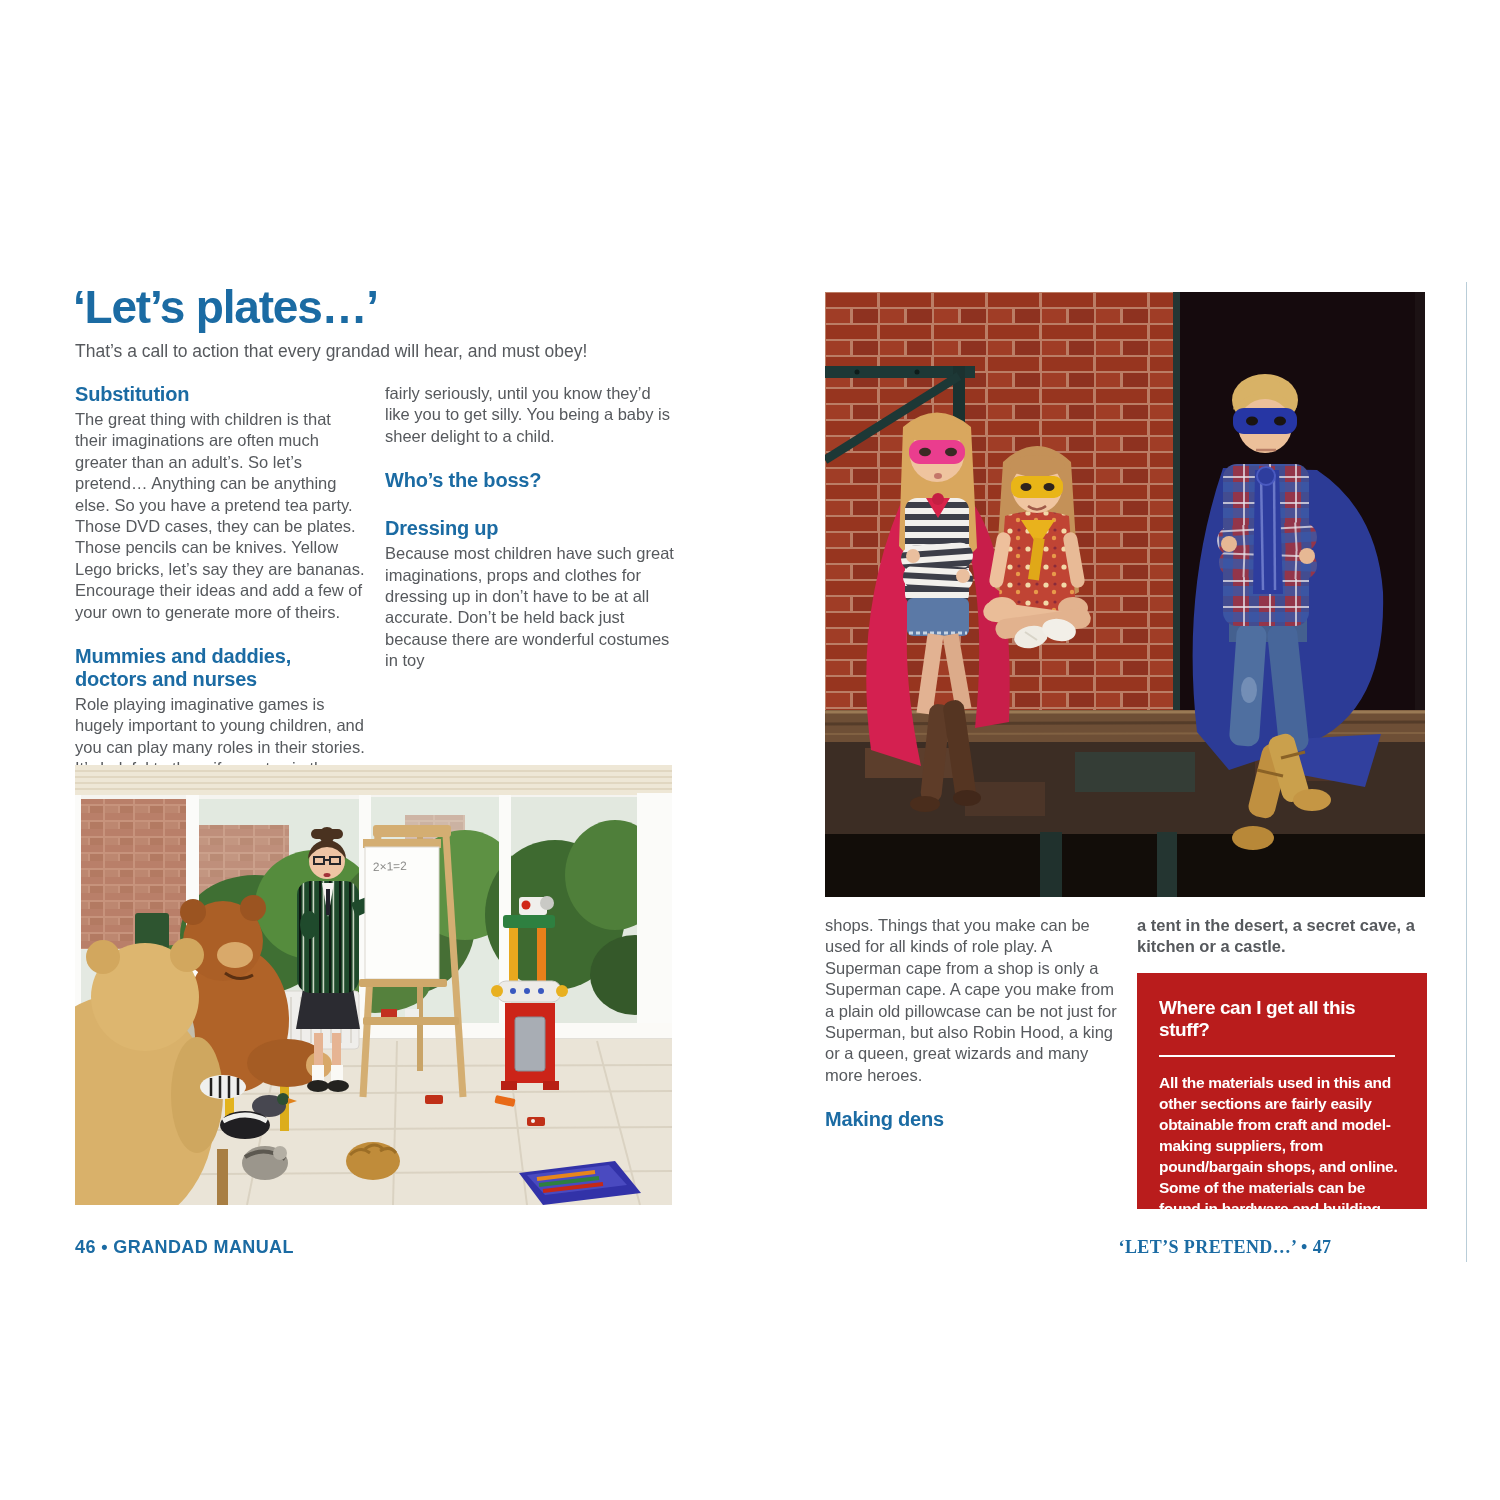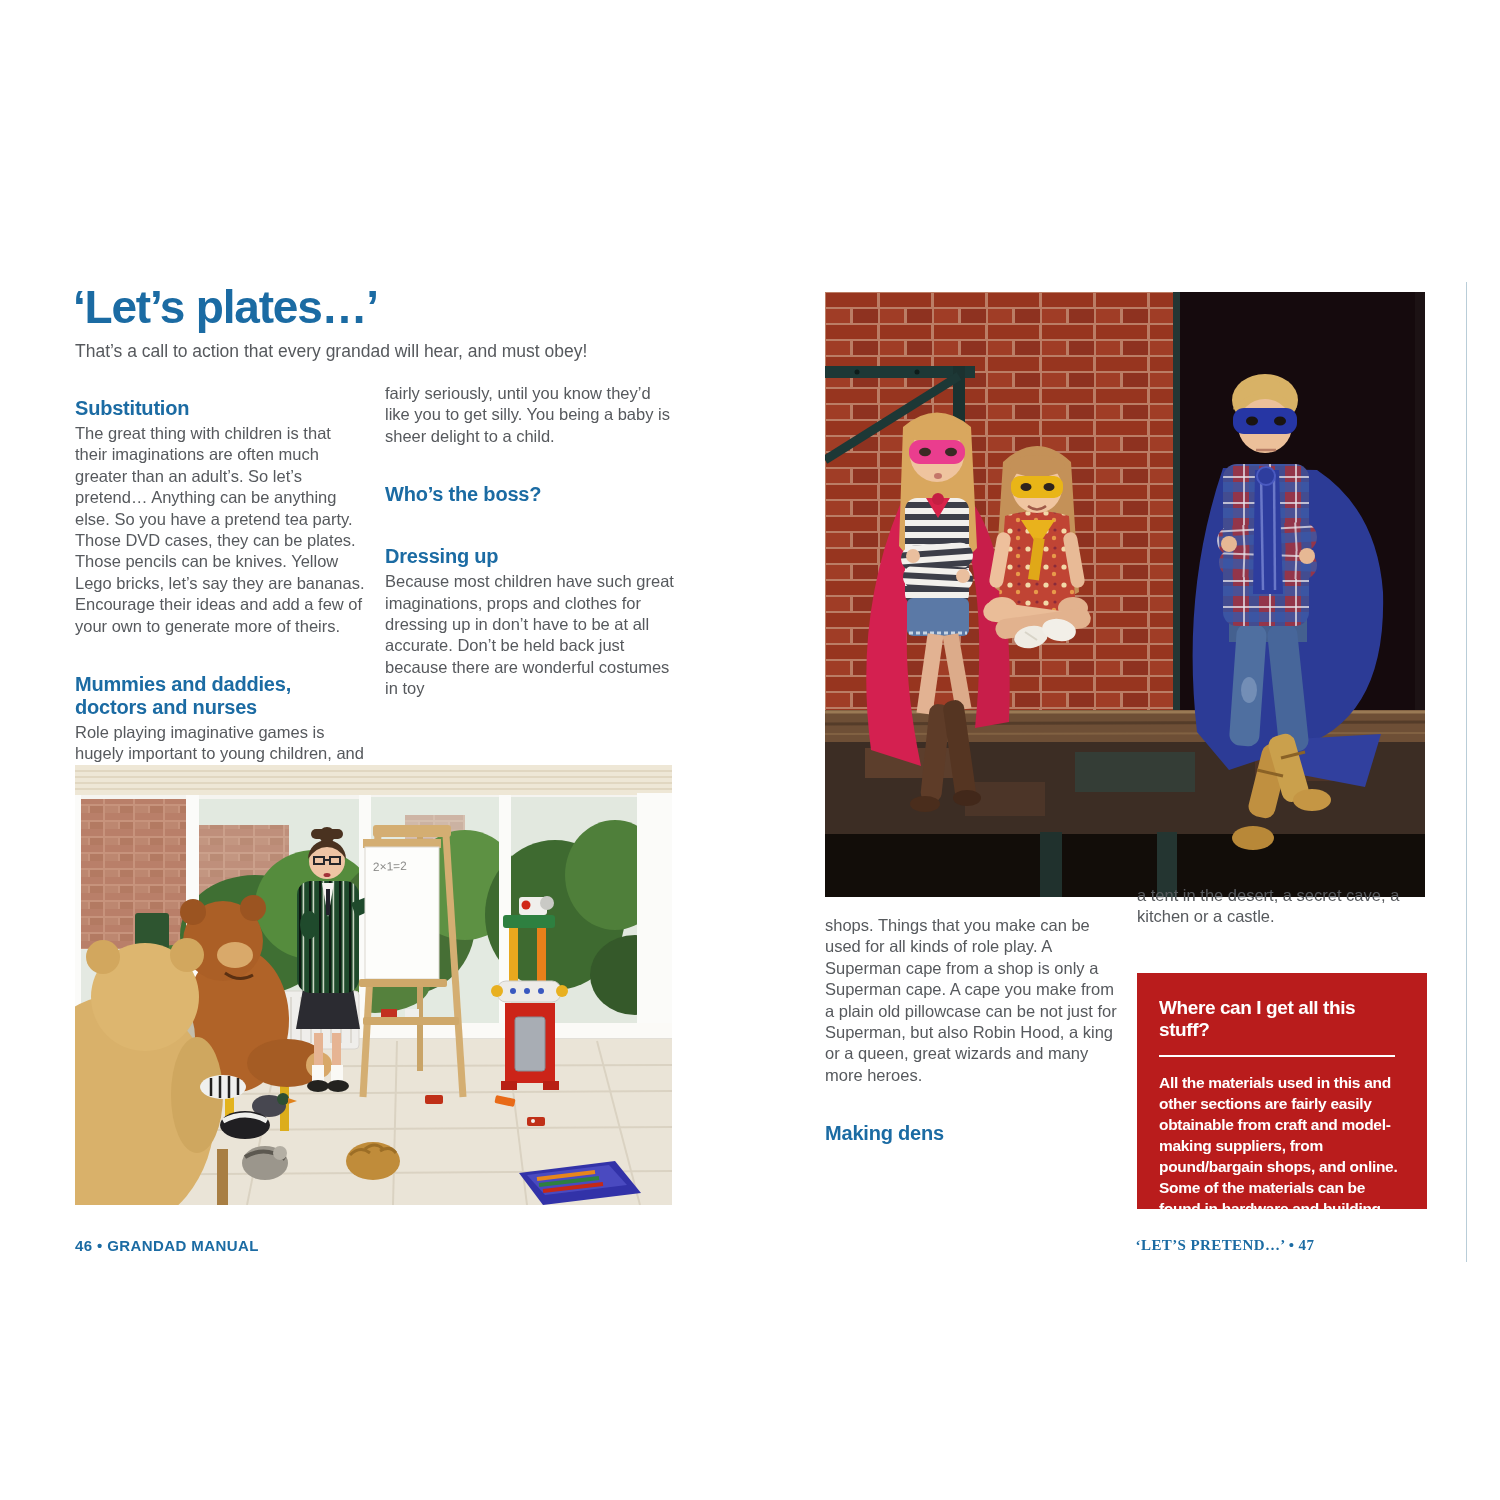--- a/index.html
+++ b/index.html
@@ -9,26 +9,26 @@
   }
   .abs{position:absolute;}
   .page-title{
     font-size:46px;font-weight:bold;color:#1b6ba3;letter-spacing:-1.2px;
     line-height:1;
   }
   .subtitle{font-size:17.5px;color:#56595d;}
   .col{width:292px;font-size:16.5px;line-height:21.4px;color:#56595d;}
   .sec-heading{
     font-size:20px;font-weight:bold;color:#1b6ba3;line-height:23px;
-    margin:14px 0 3px 0;letter-spacing:-0.2px;
+    margin:0 0 3px 0;letter-spacing:-0.2px;
   }
   .body-text{margin:0 0 0 0;}
   .sec-gap{height:22px;}
   .footer{
-    font-size:15px;font-weight:bold;color:#1b6ba3;letter-spacing:0.4px;
+    font-size:18px;font-weight:bold;color:#1b6ba3;letter-spacing:0.4px;
   }
   .photo{overflow:hidden;background:#ddd;}
   .photo svg{display:block;}
   .info-box{
     background:#b91c1c;color:#ffffff;box-sizing:border-box;
     padding:24px 22px 20px 22px;
   }
   .info-heading{
     font-size:19px;font-weight:bold;letter-spacing:-0.4px;line-height:22px;
   }
@@ -442,21 +442,21 @@
 </div>
 
 <div class="abs col" style="left:825px;top:915px;">
   <p class="body-text">shops. Things that you make can be used for all kinds of role play. A Superman cape from a shop is only a Superman cape. A cape you make from a plain old pillowcase can be not just for Superman, but also Robin Hood, a king or a queen, great wizards and many more heroes.</p>
   <div class="sec-gap"></div>
   <div>
     <div class="sec-heading">Making dens</div>
   </div>
 </div>
 
-<div class="abs col" style="left:1137px;top:885px;width:290px;">
+<div class="abs col" style="left:1137px;top:915px;width:290px;font-weight:bold;">
   <p class="body-text">a tent in the desert, a secret cave, a kitchen or a castle.</p>
 </div>
 
 <div class="abs info-box" style="left:1137px;top:973px;width:290px;height:236px;">
   <div class="info-heading">Where can I get all this stuff?</div>
   <hr class="info-rule">
   <div class="info-body">All the materials used in this and other sections are fairly easily obtainable from craft and model-making suppliers, from pound/bargain shops, and online. Some of the materials can be found in hardware and building supplies stores. Most of it is inexpensive.</div>
 </div>
 
 <div class="abs footer" style="left:1025px;top:1237px;width:400px;text-align:center;font-family:Liberation Serif, serif;">‘LET’S PRETEND…’ • 47</div>

